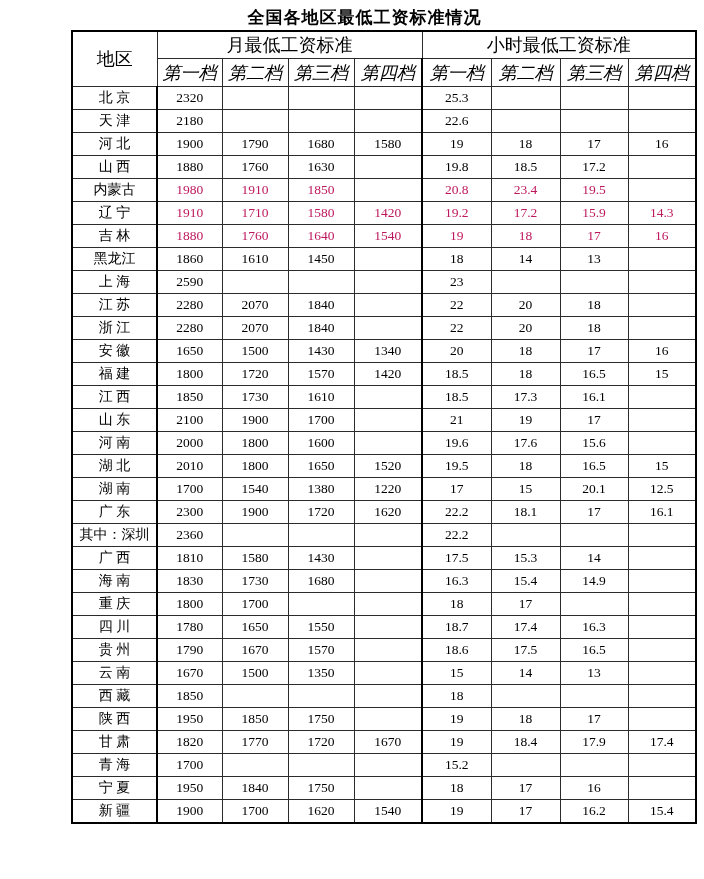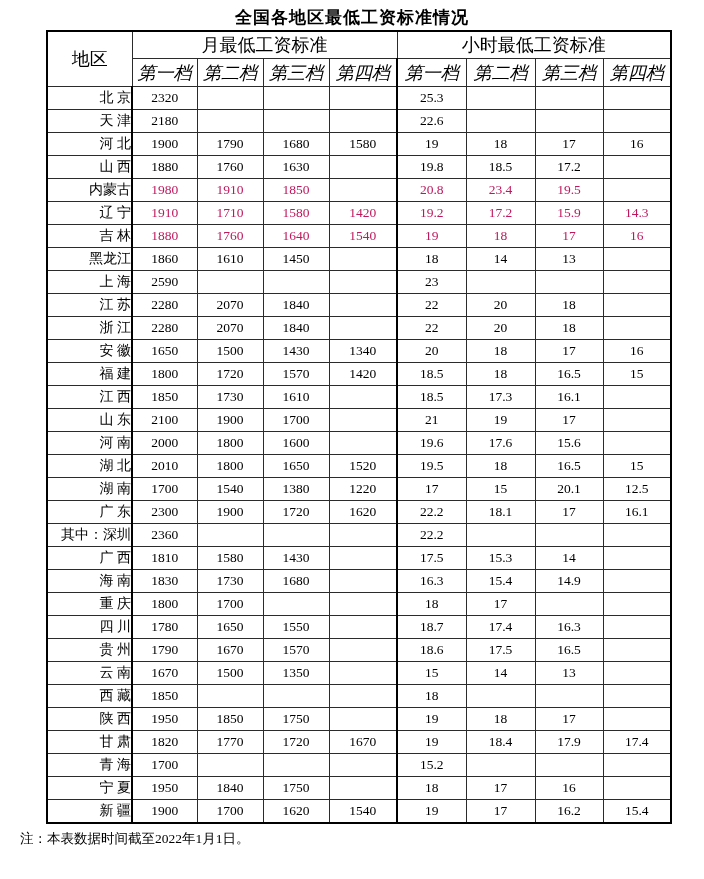--- a/index.html
+++ b/index.html
@@ -12,20 +12,21 @@
     font-family: "Liberation Serif", "DejaVu Serif", serif;
     color: #000000;
     -webkit-font-smoothing: antialiased;
   }
   .page {
     width: 704px;
     height: 879px;
     box-sizing: border-box;
     padding-top: 6px;
     overflow: hidden;
+    padding-left: 25px;
   }
   .title {
     margin: 0;
     text-align: center;
     font-family: "Liberation Sans", "DejaVu Sans", sans-serif;
     font-size: 17px;
     font-weight: bold;
     letter-spacing: 1px;
     line-height: 24px;
   }
@@ -57,21 +58,20 @@
   .tier-row th { height: 27px; font-style: italic; }
   
   .region-th { border-right: 2px solid #000000; }
   .group-th-monthly { border-right: 2px solid #000000; }
   .tier-row th:nth-child(4) { border-right: 2px solid #000000; }
   tbody td:nth-child(1) { border-right: 2px solid #000000; }
   tbody td:nth-child(5) { border-right: 2px solid #000000; }
   tbody tr { height: 23px; }
   td.region-cell {
     font-size: 14px;
-    text-align: right;
   }
   td.num-cell {
     font-size: 13.5px;
   }
   tr.muted td.num-cell { color: #be185d; }
   .note {
     margin: 6px 0 0 20px;
     font-size: 13.5px;
     line-height: 18px;
   }
@@ -462,15 +462,14 @@
           <td class="num-cell">1620</td>
           <td class="num-cell">1540</td>
           <td class="num-cell">19</td>
           <td class="num-cell">17</td>
           <td class="num-cell">16.2</td>
           <td class="num-cell">15.4</td>
         </tr>
       </tbody>
   </table>
 
-  <div class="note">注：本表数据时间截至2022年1月1日。</div>
 
 </div>
 
 </body></html>

